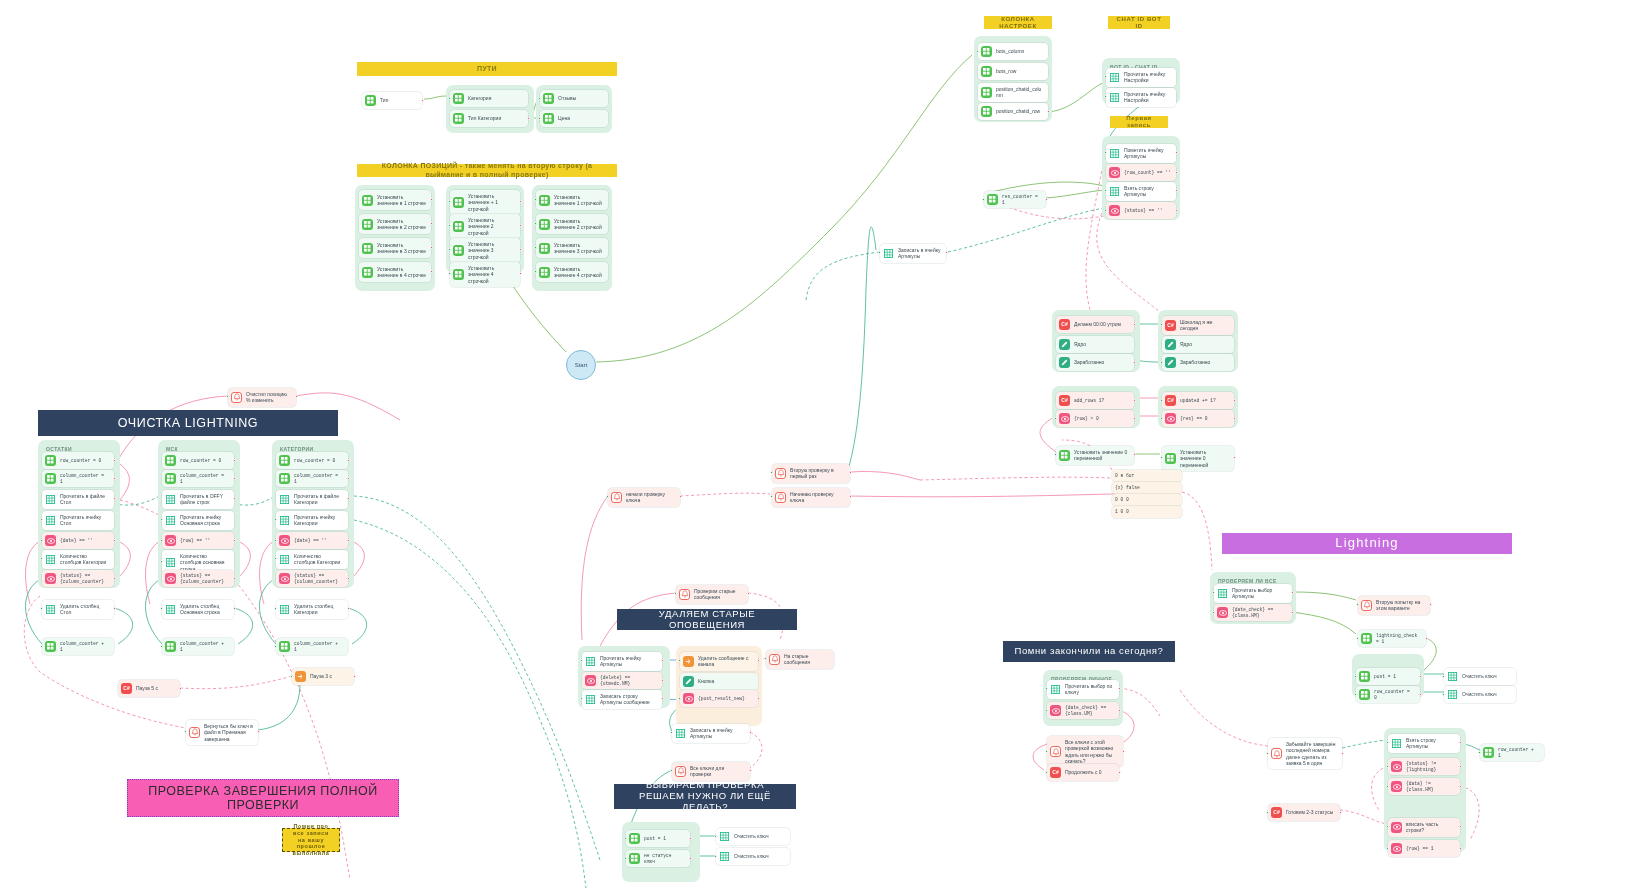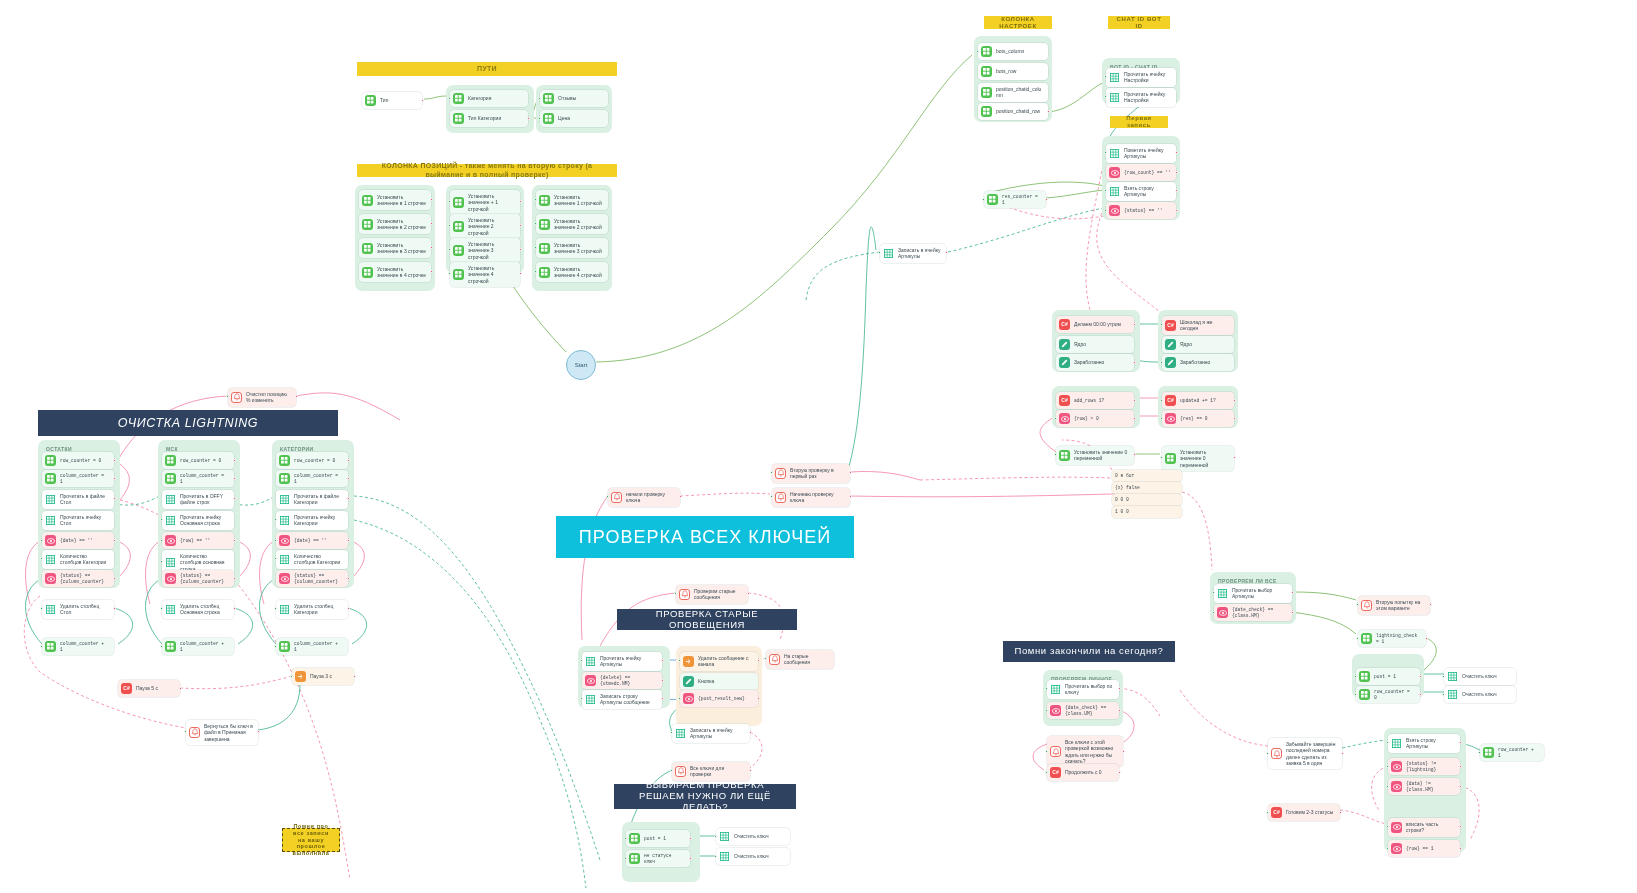--- a/index.html
+++ b/index.html
@@ -230,31 +230,34 @@
       </div>
       <div class="banner yellow-sm" style="left: 984px; top: 16px; width: 68px; height: 13px;">
         <span>КОЛОНКА НАСТРОЕК</span>
       </div>
       <div class="banner yellow-sm" style="left: 1108px; top: 16px; width: 62px; height: 13px;">
         <span>CHAT ID  BOT ID</span>
       </div>
       <div class="banner yellow-sm" style="left: 1110px; top: 116px; width: 58px; height: 12px;">
         <span>Первая запись</span>
       </div>
-      <div class="banner navy" style="left: 38px; top: 410px; width: 300px; height: 26px; font-style: italic;">
+      <div class="banner navy" style="left: 38px; top: 410px; width: 300px; height: 26px;">
         <span>ОЧИСТКА LIGHTNING</span>
       </div>
-      <div class="banner cyan" style="left: 556px; top: 516px; width: 298px; height: 42px;">
-        <span>ПРОВЕРКА ВСЕХ КЛЮЧЕЙ</span>
+      <div class="banner purple" style="left: 1222px; top: 533px; width: 290px; height: 21px;">
+        <span>Lightning</span>
       </div>
       <div class="banner navy-sm" style="left: 617px; top: 609px; width: 180px; height: 21px;">
-        <span>ПРОВЕРКА СТАРЫЕ ОПОВЕЩЕНИЯ</span>
+        <span>УДАЛЯЕМ СТАРЫЕ ОПОВЕЩЕНИЯ</span>
       </div>
       <div class="banner navy-sm" style="left: 1003px; top: 641px; width: 172px; height: 21px;">
         <span>Помни закончили на сегодня?</span>
+      </div>
+      <div class="banner pink-outline" style="left: 127px; top: 779px; width: 272px; height: 38px;">
+        <span>ПРОВЕРКА ЗАВЕРШЕНИЯ ПОЛНОЙ ПРОВЕРКИ</span>
       </div>
       <div class="banner navy-sm" style="left: 614px; top: 784px; width: 182px; height: 25px;">
         <span>ВЫБИРАЕМ ПРОВЕРКА РЕШАЕМ НУЖНО ЛИ ЕЩЁ ДЕЛАТЬ?</span>
       </div>
       <div class="banner yellow-note" style="left: 282px; top: 828px; width: 58px; height: 24px;">
         <span>Помни про все записи на вашу прошлое выполнила</span>
       </div>
     </div>
   <div class="node-layer" id="group-layer">
       <div class="group" style="left: 446px; top: 85px; width: 88px; height: 48px;"></div>

